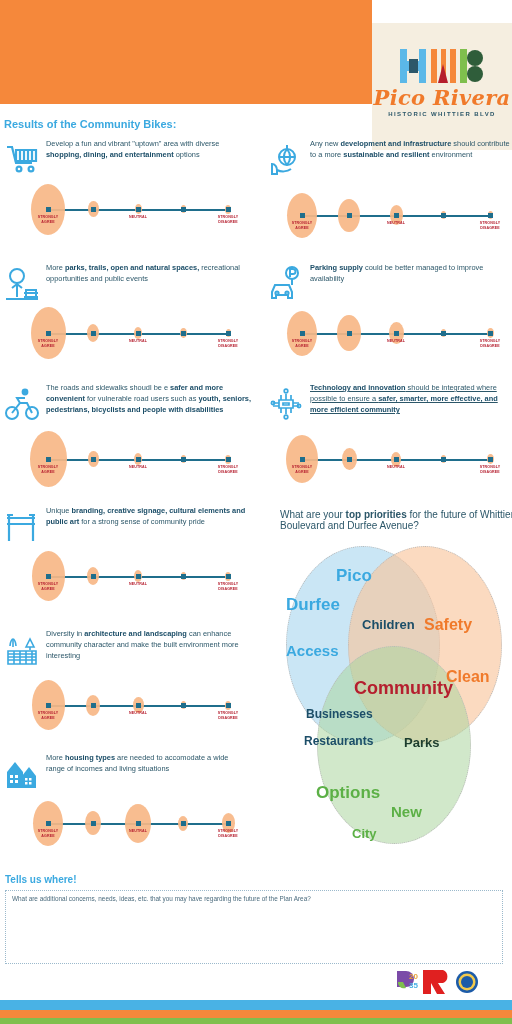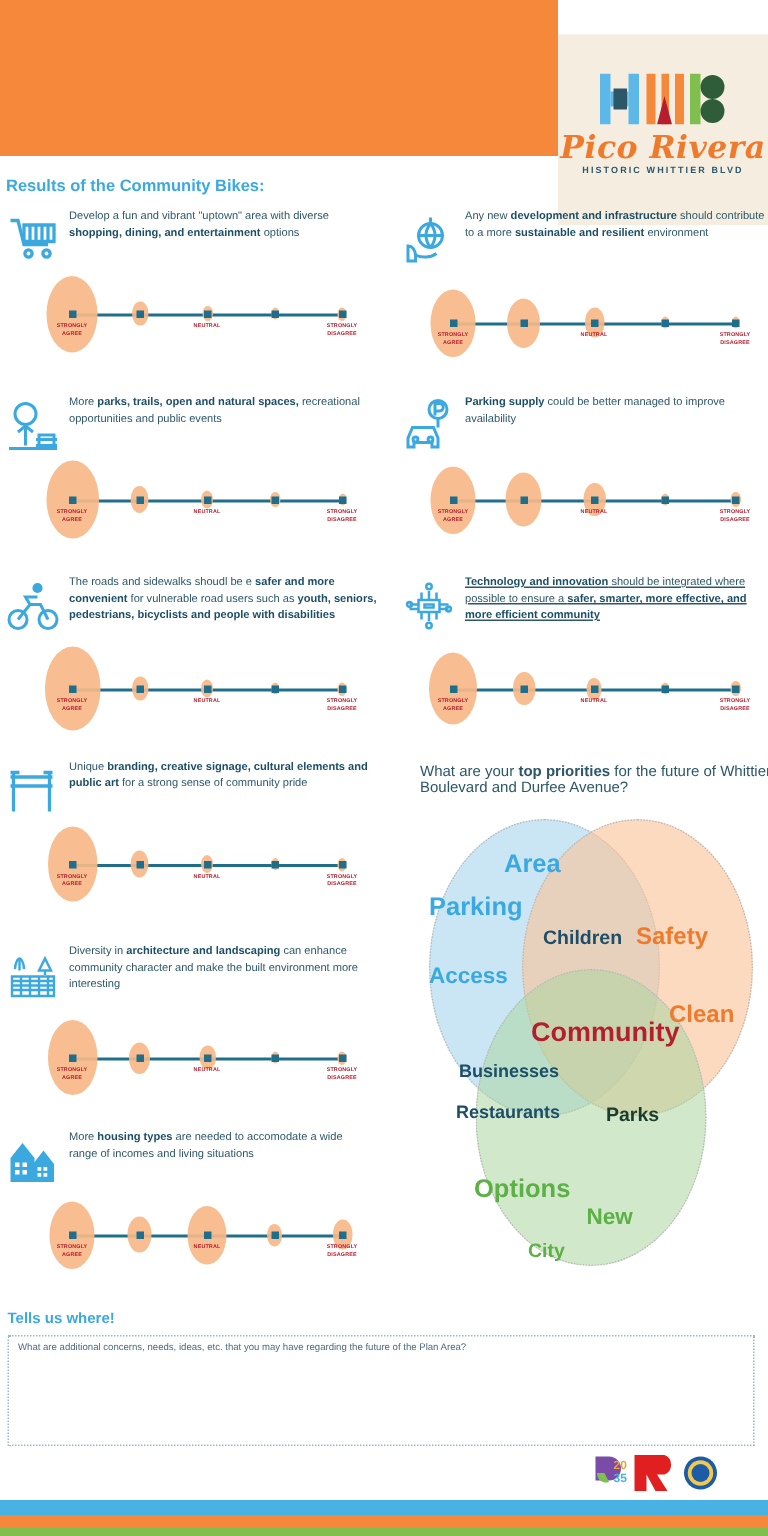--- a/index.html
+++ b/index.html
@@ -372,22 +372,22 @@
         <div class="tlab" style="left: 167px;">STRONGLY DISAGREE</div>
       </div>
     </div>
   </div>
 
 <div class="venn-q">What are your <b>top priorities</b> for the future of Whittier Boulevard and Durfee Avenue?</div>
 <div class="venn">
   <div class="circ c-blue"></div>
   <div class="circ c-org"></div>
   <div class="circ c-grn"></div>
-<div class="vlab" style="left: 72px; top: 28px; color: rgb(59, 169, 224); font-size: 17px;">Area</div>
-    <div class="vlab" style="left: 22px; top: 57px; color: rgb(59, 169, 224); font-size: 17px;">Parking</div>
+<div class="vlab" style="left: 72px; top: 28px; color: rgb(59, 169, 224); font-size: 17px;">Pico</div>
+    <div class="vlab" style="left: 22px; top: 57px; color: rgb(59, 169, 224); font-size: 17px;">Durfee</div>
     <div class="vlab" style="left: 22px; top: 104px; color: rgb(59, 169, 224); font-size: 15px;">Access</div>
     <div class="vlab" style="left: 98px; top: 79px; color: rgb(28, 78, 104); font-size: 13px; text-align: center;">Children</div>
     <div class="vlab" style="left: 160px; top: 78px; color: rgb(240, 122, 43); font-size: 16px;">Safety</div>
     <div class="vlab" style="left: 182px; top: 130px; color: rgb(240, 122, 43); font-size: 16px;">Clean</div>
     <div class="vlab" style="left: 90px; top: 140px; color: rgb(181, 30, 46); font-size: 18px;">Community</div>
     <div class="vlab" style="left: 42px; top: 169px; color: rgb(28, 78, 104); font-size: 12px;">Businesses</div>
     <div class="vlab" style="left: 40px; top: 196px; color: rgb(28, 78, 104); font-size: 12px;">Restaurants</div>
     <div class="vlab" style="left: 140px; top: 197px; color: rgb(28, 61, 46); font-size: 13px;">Parks</div>
     <div class="vlab" style="left: 52px; top: 245px; color: rgb(92, 176, 70); font-size: 17px;">Options</div>
     <div class="vlab" style="left: 127px; top: 265px; color: rgb(92, 176, 70); font-size: 15px;">New</div>

